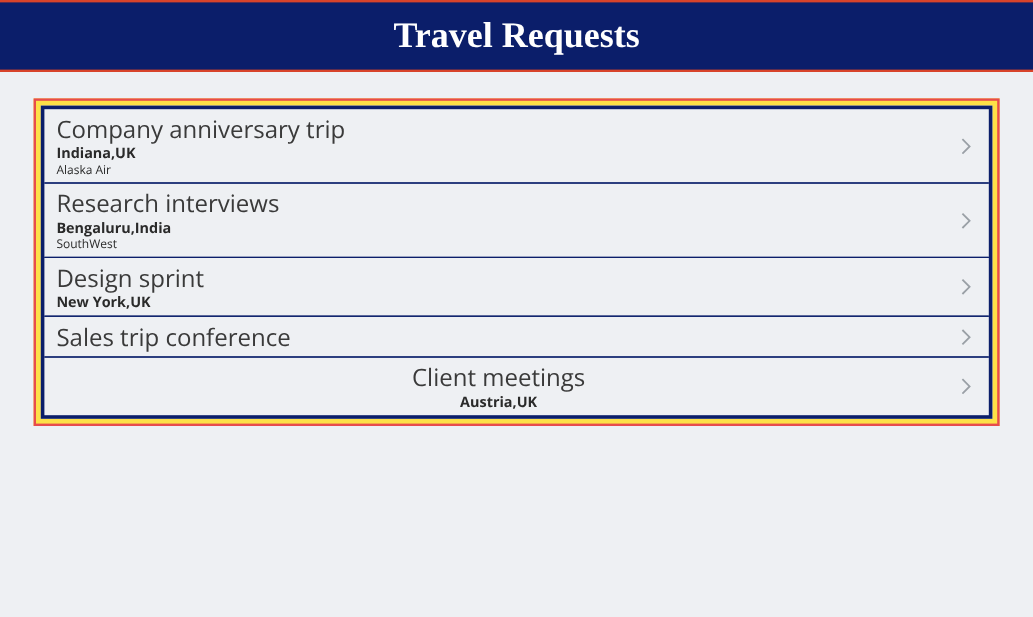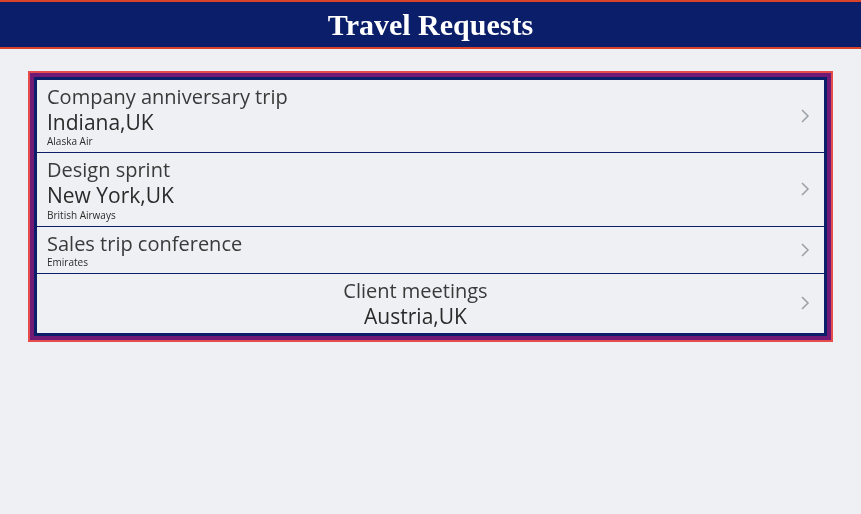--- a/index.html
+++ b/index.html
@@ -7,36 +7,36 @@
     font-family: "Segoe UI", "Open Sans", Arial, sans-serif;
     background: #eef0f3;
     width: 861px;
     height: 514px;
     overflow: hidden;
   }
   .header {
     background: #0b1e6a;
     border-top: 2px solid #d8432a;
     border-bottom: 2px solid #d8432a;
-    height: 49px;
+    height: 60px;
     display: flex;
     align-items: center;
     justify-content: center;
   }
   .header h1 {
     color: #fff;
     font-family: Georgia, "Times New Roman", serif;
     font-weight: 600;
     font-size: 30px;
   }
   .list-wrap {
     margin: 22px 28px 10px 28px;
     border: 2px solid #e74c4c;
     padding: 4px;
-    background: #701a75;
+    background: #fde047;
   }
   .list-inner {
     border: 3px solid #0b1e6a;
     background: #eef0f3;
   }
   .item {
     position: relative;
     border-top: 1px solid #0b1e6a;
     border-bottom: 1px solid #0b1e6a;
     padding: 4px 40px 4px 10px;
@@ -45,23 +45,23 @@
   .item:first-child { border-top: none; }
   .item:last-child { border-bottom: none; text-align: center; }
   .item + .item { margin-top: -1px; }
   .title {
     font-size: 20px;
     color: #3a3a3a;
     font-weight: 400;
     line-height: 1.25;
   }
   .dest {
-    font-size: 21px;
+    font-size: 12px;
     color: #2a2a2a;
-    font-weight: 400;
+    font-weight: 700;
     line-height: 1.25;
   }
   .airline {
     font-size: 10px;
     color: #2a2a2a;
     font-weight: 400;
     line-height: 1.3;
   }
   .chev {
     position: absolute;
@@ -88,35 +88,43 @@
       <div class="title">Company anniversary trip</div>
       <div class="dest">Indiana,UK</div>
       <div class="airline">Alaska Air</div>
       <span class="chev">
         <svg width="10" height="14" viewBox="0 0 10 14">
             <path d="M2 1 L8 7 L2 13" fill="none" stroke="currentColor" stroke-width="1.5"></path>
           </svg>
       </span>
     </div>
 
+    <div class="item">
+      <div class="title">Research interviews</div>
+      <div class="dest">Bengaluru,India</div>
+      <div class="airline">SouthWest</div>
+      <span class="chev">
+        <svg width="10" height="14" viewBox="0 0 10 14">
+            <path d="M2 1 L8 7 L2 13" fill="none" stroke="currentColor" stroke-width="1.5"></path>
+          </svg>
+      </span>
+    </div>
 
     <div class="item">
       <div class="title">Design sprint</div>
       <div class="dest">New York,UK</div>
-      <div class="airline">British Airways</div>
       <span class="chev">
         <svg width="10" height="14" viewBox="0 0 10 14">
             <path d="M2 1 L8 7 L2 13" fill="none" stroke="currentColor" stroke-width="1.5"></path>
           </svg>
       </span>
     </div>
 
     <div class="item">
       <div class="title">Sales trip conference</div>
-      <div class="airline">Emirates</div>
       <span class="chev">
         <svg width="10" height="14" viewBox="0 0 10 14">
             <path d="M2 1 L8 7 L2 13" fill="none" stroke="currentColor" stroke-width="1.5"></path>
           </svg>
       </span>
     </div>
 
     <div class="item">
       <div class="title">Client meetings</div>
       <div class="dest">Austria,UK</div>

